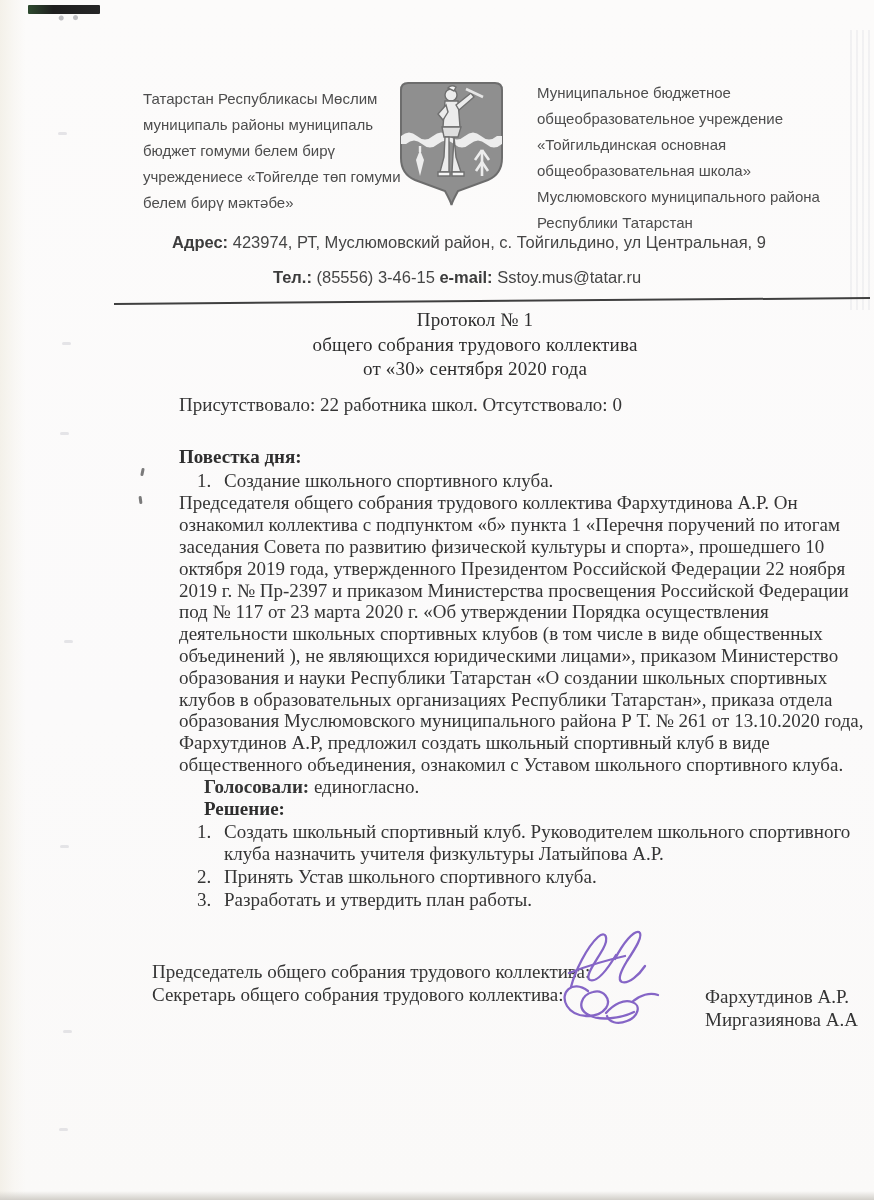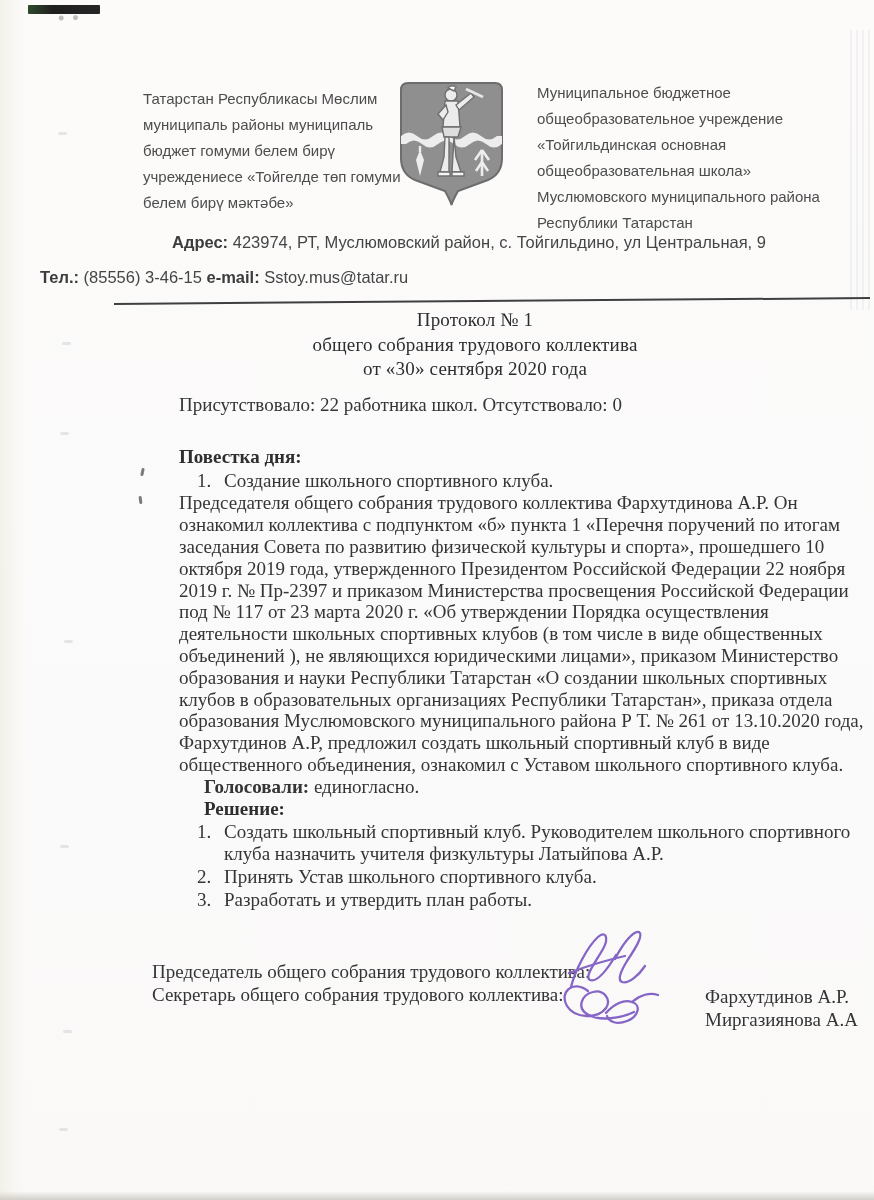--- a/index.html
+++ b/index.html
@@ -24,21 +24,21 @@
   .speck{position:absolute;width:9px;height:3px;background:#c2c2ca;opacity:.4;border-radius:2px;}
   .ink-tick{position:absolute;width:3px;height:8px;background:#5a5a5a;border-radius:2px;transform:rotate(12deg);opacity:.8;}
   
   .org-left{position:absolute;left:143px;top:86px;width:276px;
     font-family:"Liberation Sans", sans-serif;font-size:15px;line-height:26px;color:#4d4d4d;}
   .org-right{position:absolute;left:537px;top:80px;width:318px;
     font-family:"Liberation Sans", sans-serif;font-size:15px;line-height:26px;color:#4d4d4d;}
   .emblem{position:absolute;left:398px;top:80px;width:107px;height:136px;}
   .contact-address{position:absolute;left:52px;top:233px;width:834px;text-align:center;
     font-family:"Liberation Sans", sans-serif;font-size:16.5px;color:#454545;}
-  .contact-tel{position:absolute;left:40px;top:268px;width:834px;text-align:left;
+  .contact-tel{position:absolute;left:40px;top:268px;width:834px;text-align:center;
     font-family:"Liberation Sans", sans-serif;font-size:16.5px;color:#454545;}
   .contact-address b,.contact-tel b{color:#3c3c3c;}
   .divider{position:absolute;left:114px;top:300px;width:756px;height:2.4px;background:#3f3f3f;
     transform:rotate(-0.45deg);}
   
   .title-block{position:absolute;left:80px;top:308px;width:790px;text-align:center;
     font-weight:normal;font-size:19px;line-height:24.5px;color:#2d2d2d;letter-spacing:.2px;}
   
   .doc-body{position:absolute;left:148px;top:394px;width:702px;
     font-size:19px;line-height:21.8px;color:#353535;margin-left:31px;}

